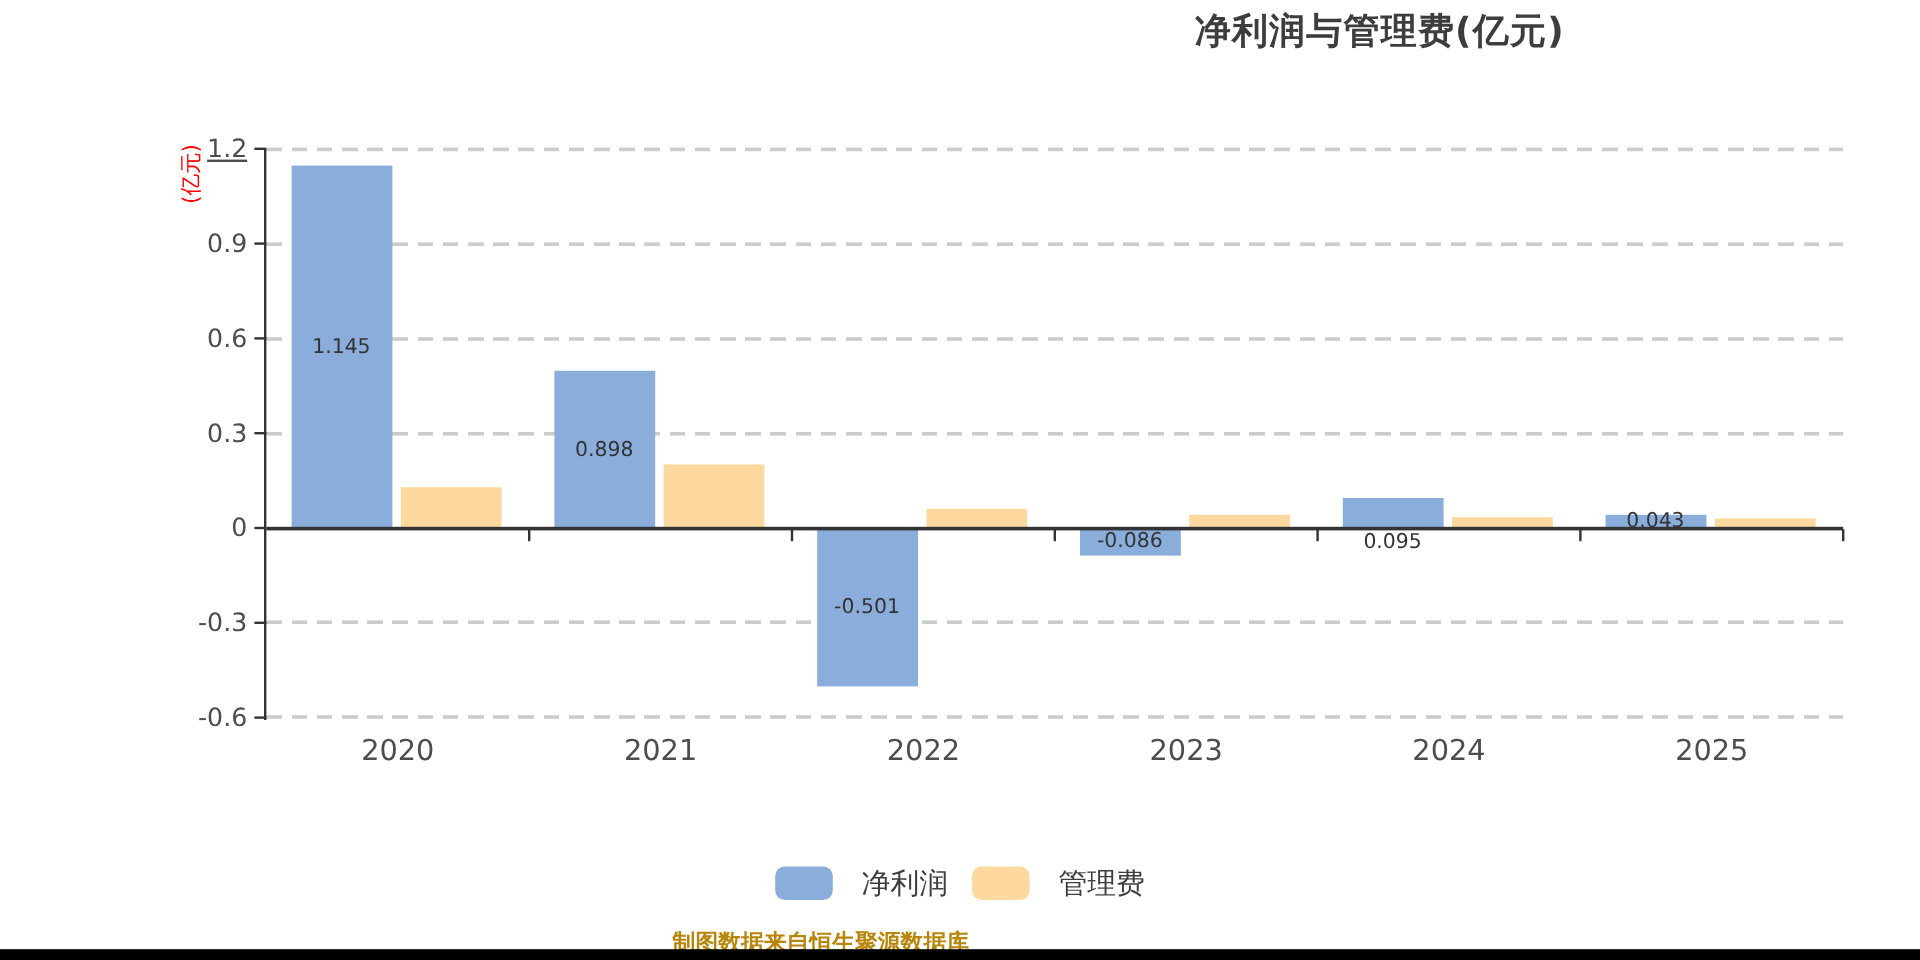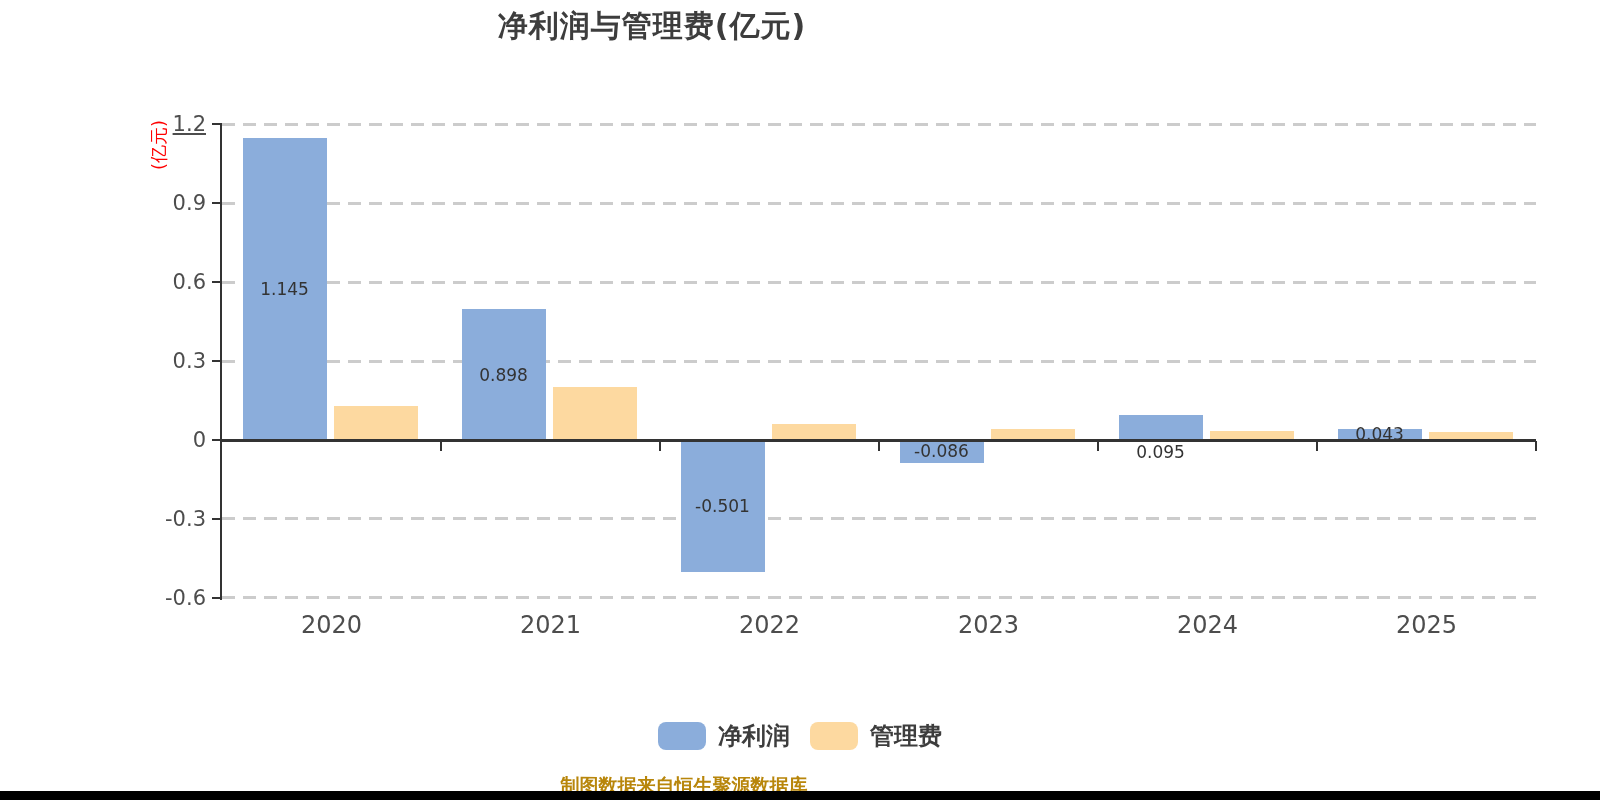--- a/index.html
+++ b/index.html
@@ -7,21 +7,21 @@
     position: relative;
     width: 1600px;
     height: 800px;
     background: #ffffff;
     overflow: hidden;
     font-family: "DejaVu Sans", "Liberation Sans", sans-serif;
   }
   #chart-title {
     position: absolute;
     top: 6px; left: 0; width: 1304px;
-    text-align: center;
+    text-align: right;
     font-size: 30px;
     font-weight: bold;
     color: #3d3d3d;
     letter-spacing: 1px;
   }
   #y-axis-unit {
     position: absolute;
     left: 159px; top: 145px;
     transform: translate(-50%, -50%) rotate(-90deg);
     color: #ff0000;
@@ -62,21 +62,21 @@
   }
   #legend {
     position: absolute;
     top: 720px; left: 0; width: 1600px;
     display: flex;
     justify-content: center;
     align-items: center;
     gap: 20px;
     z-index: 5;
   }
-  .legend-item { display: flex; align-items: center; gap: 12px; cursor: pointer; font-weight: bold; }
+  .legend-item { display: flex; align-items: center; gap: 24px; cursor: pointer; }
   .legend-swatch { width: 48px; height: 28px; border-radius: 8px; }
   .legend-label { font-size: 24px; color: #3d3d3d; }
   #footer-note {
     position: absolute;
     top: 773px; left: 0; width: 1368px;
     text-align: center;
     font-size: 19px;
     font-weight: bold;
     color: #B8860B;
     z-index: 5;

